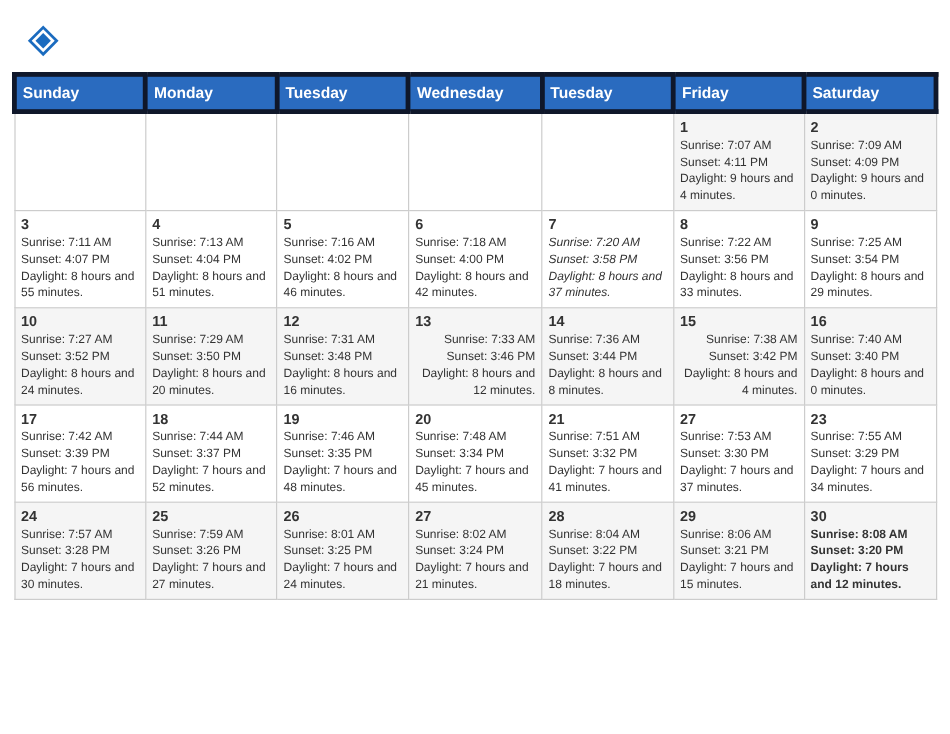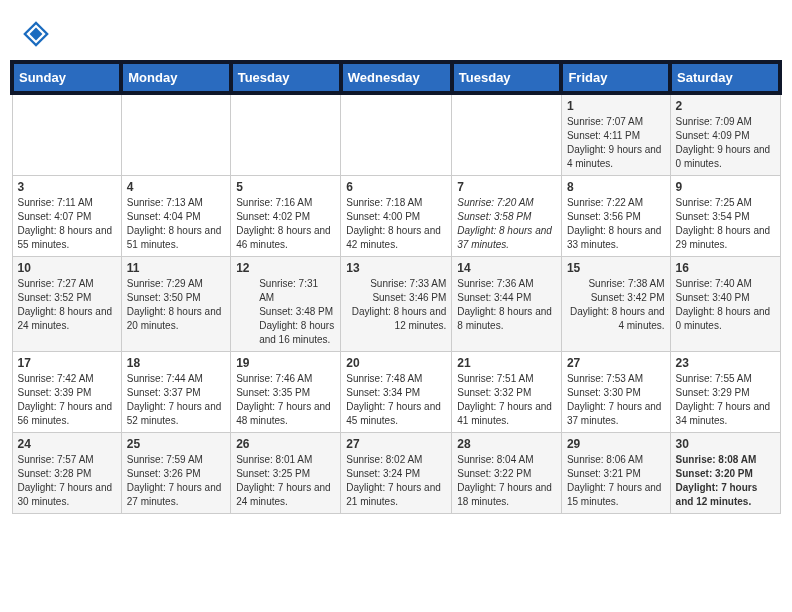--- a/index.html
+++ b/index.html
@@ -202,21 +202,21 @@
 Daylight: 8 hours and 24 minutes.</div>
         </td>
         <td>
           <span class="day-num">11</span>
           <div class="day-info" style="white-space: pre-line;">Sunrise: 7:29 AM
 Sunset: 3:50 PM
 Daylight: 8 hours and 20 minutes.</div>
         </td>
         <td>
           <span class="day-num">12</span>
-          <div class="day-info" style="white-space: pre-line; margin-left: 23px;">Sunrise: 7:31 AM
+          <div class="day-info" style="white-space: pre-line;">Sunrise: 7:31 AM
 Sunset: 3:48 PM
 Daylight: 8 hours and 16 minutes.</div>
         </td>
         <td>
           <span class="day-num">13</span>
           <div class="day-info" style="white-space: pre-line; text-align: right;">Sunrise: 7:33 AM
 Sunset: 3:46 PM
 Daylight: 8 hours and 12 minutes.</div>
         </td>
         <td>

